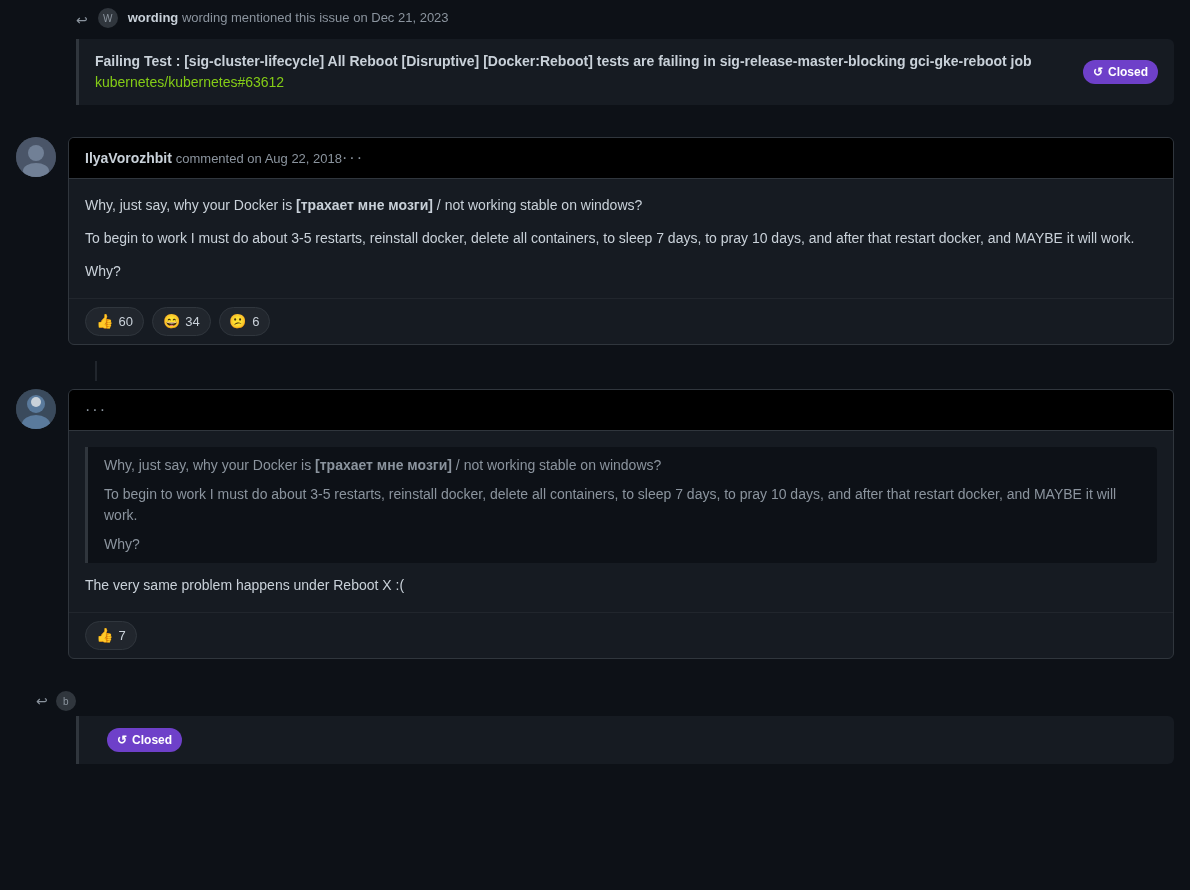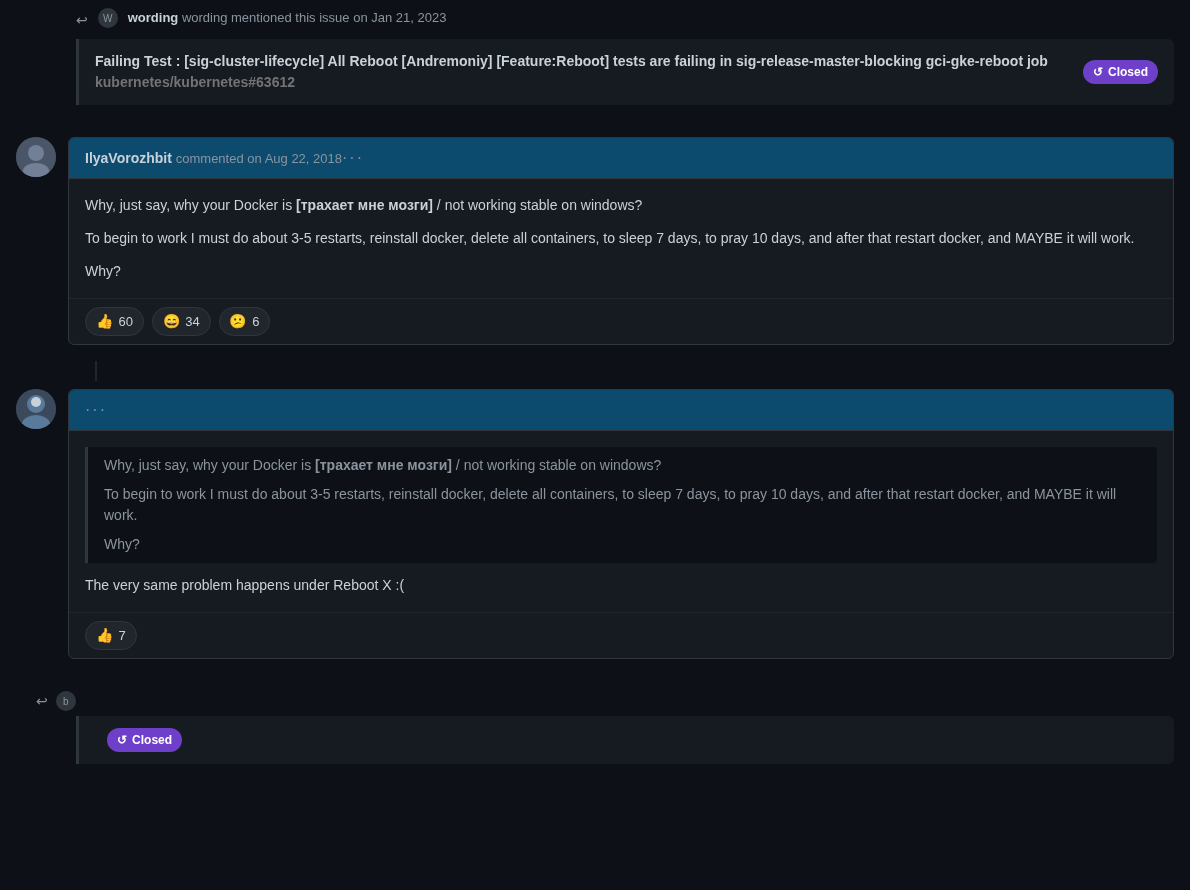--- a/index.html
+++ b/index.html
@@ -63,22 +63,22 @@
       justify-content: space-between;
     }
     .issue-link-box .issue-title {
       color: #c9d1d9;
       font-weight: 600;
       font-size: 14px;
       line-height: 1.5;
       flex: 1;
     }
     .issue-link-box .issue-title .issue-ref {
-      color: #737373;
-      font-weight: 700;
+      color: #84cc16;
+      font-weight: 400;
       text-align: center;
     }
     .closed-badge {
       display: inline-flex;
       align-items: center;
       gap: 5px;
       background: #6e40c9;
       color: #ffffff;
       padding: 3px 10px;
       border-radius: 12px;
@@ -116,21 +116,21 @@
       flex: 1;
       border: 1px solid #30363d;
       border-radius: 6px;
       background: #161b22;
       overflow: hidden;
     }
     .comment-header {
       display: flex;
       align-items: center;
       padding: 8px 16px;
-      background: #0c4a6e;
+      background: #000000;
       border-bottom: 1px solid #30363d;
     }
     .comment-header .commenter-name {
       font-weight: 600;
       color: #c9d1d9;
     }
     .comment-header .comment-date {
       color: #8b949e;
       font-size: 13px;
     }
@@ -219,27 +219,27 @@
 
 <div class="page-container">
 
   <div class="mention-row">
     <span class="mention-icon">↩</span>
     <div class="mention-avatar-small">
       <span>W</span>
     </div>
     <span class="mention-text">
       <a>wording</a>
-      <span>wording mentioned this issue on Jan 21, 2023</span>
+      <span>wording mentioned this issue on Dec 21, 2023</span>
     </span>
   </div>
 
   <div class="issue-link-box">
     <span class="issue-title">
-      <span>Failing Test : [sig-cluster-lifecycle] All Reboot [Andremoniy] [Feature:Reboot] tests are failing in sig-release-master-blocking gci-gke-reboot job</span>
+      <span>Failing Test : [sig-cluster-lifecycle] All Reboot [Disruptive] [Docker:Reboot] tests are failing in sig-release-master-blocking gci-gke-reboot job</span>
       <span class="issue-ref"> <span>kubernetes/kubernetes#63612</span></span>
     </span>
     <span class="closed-badge">
       <span class="badge-icon">↺</span>
       <span>Closed</span>
     </span>
   </div>
 
   <div class="section-divider"></div>
 

